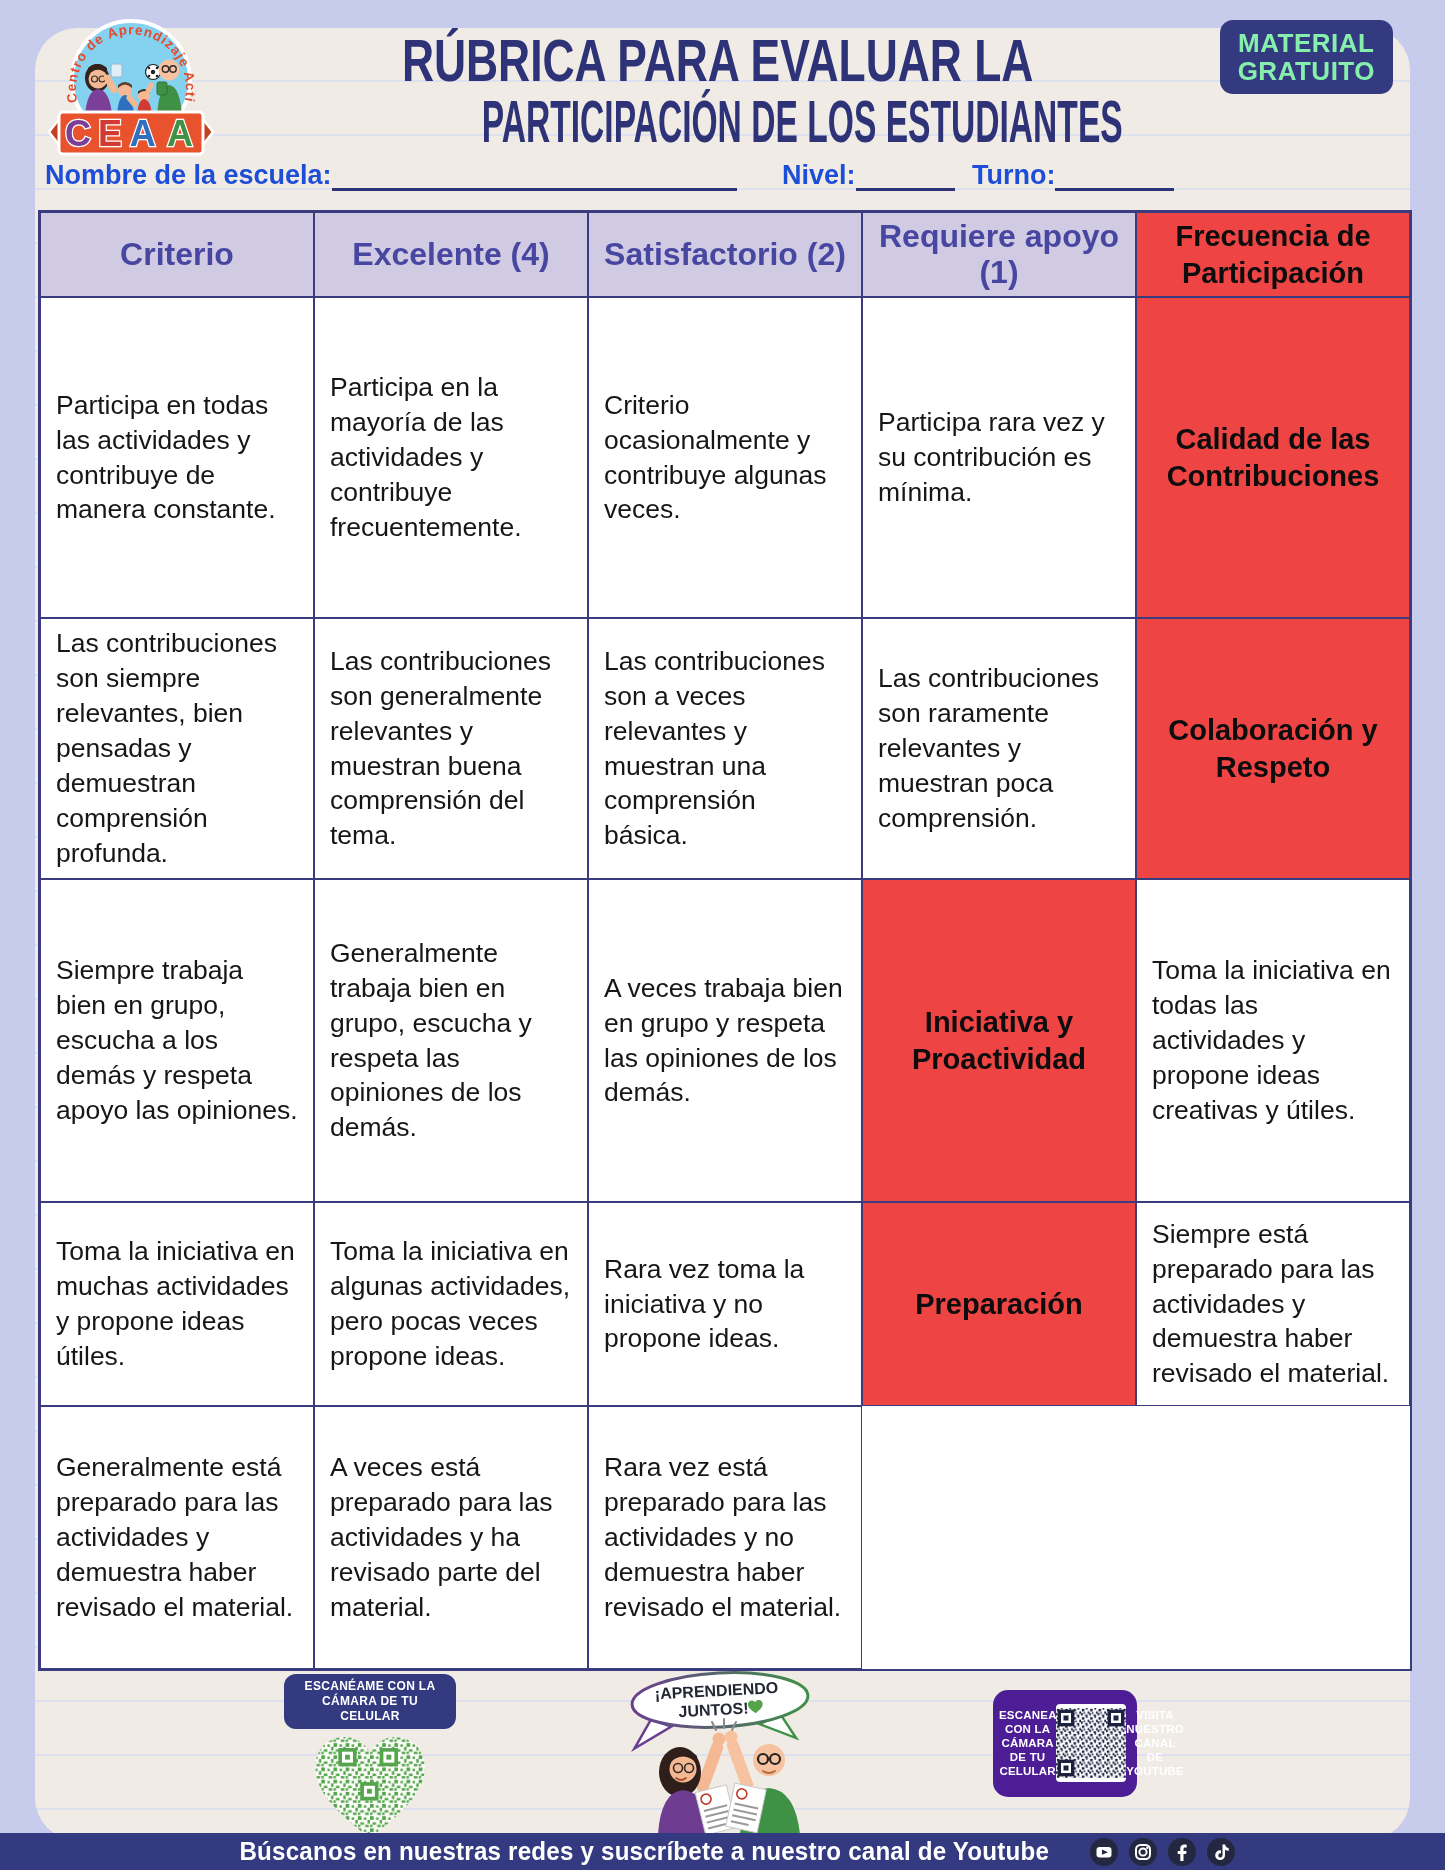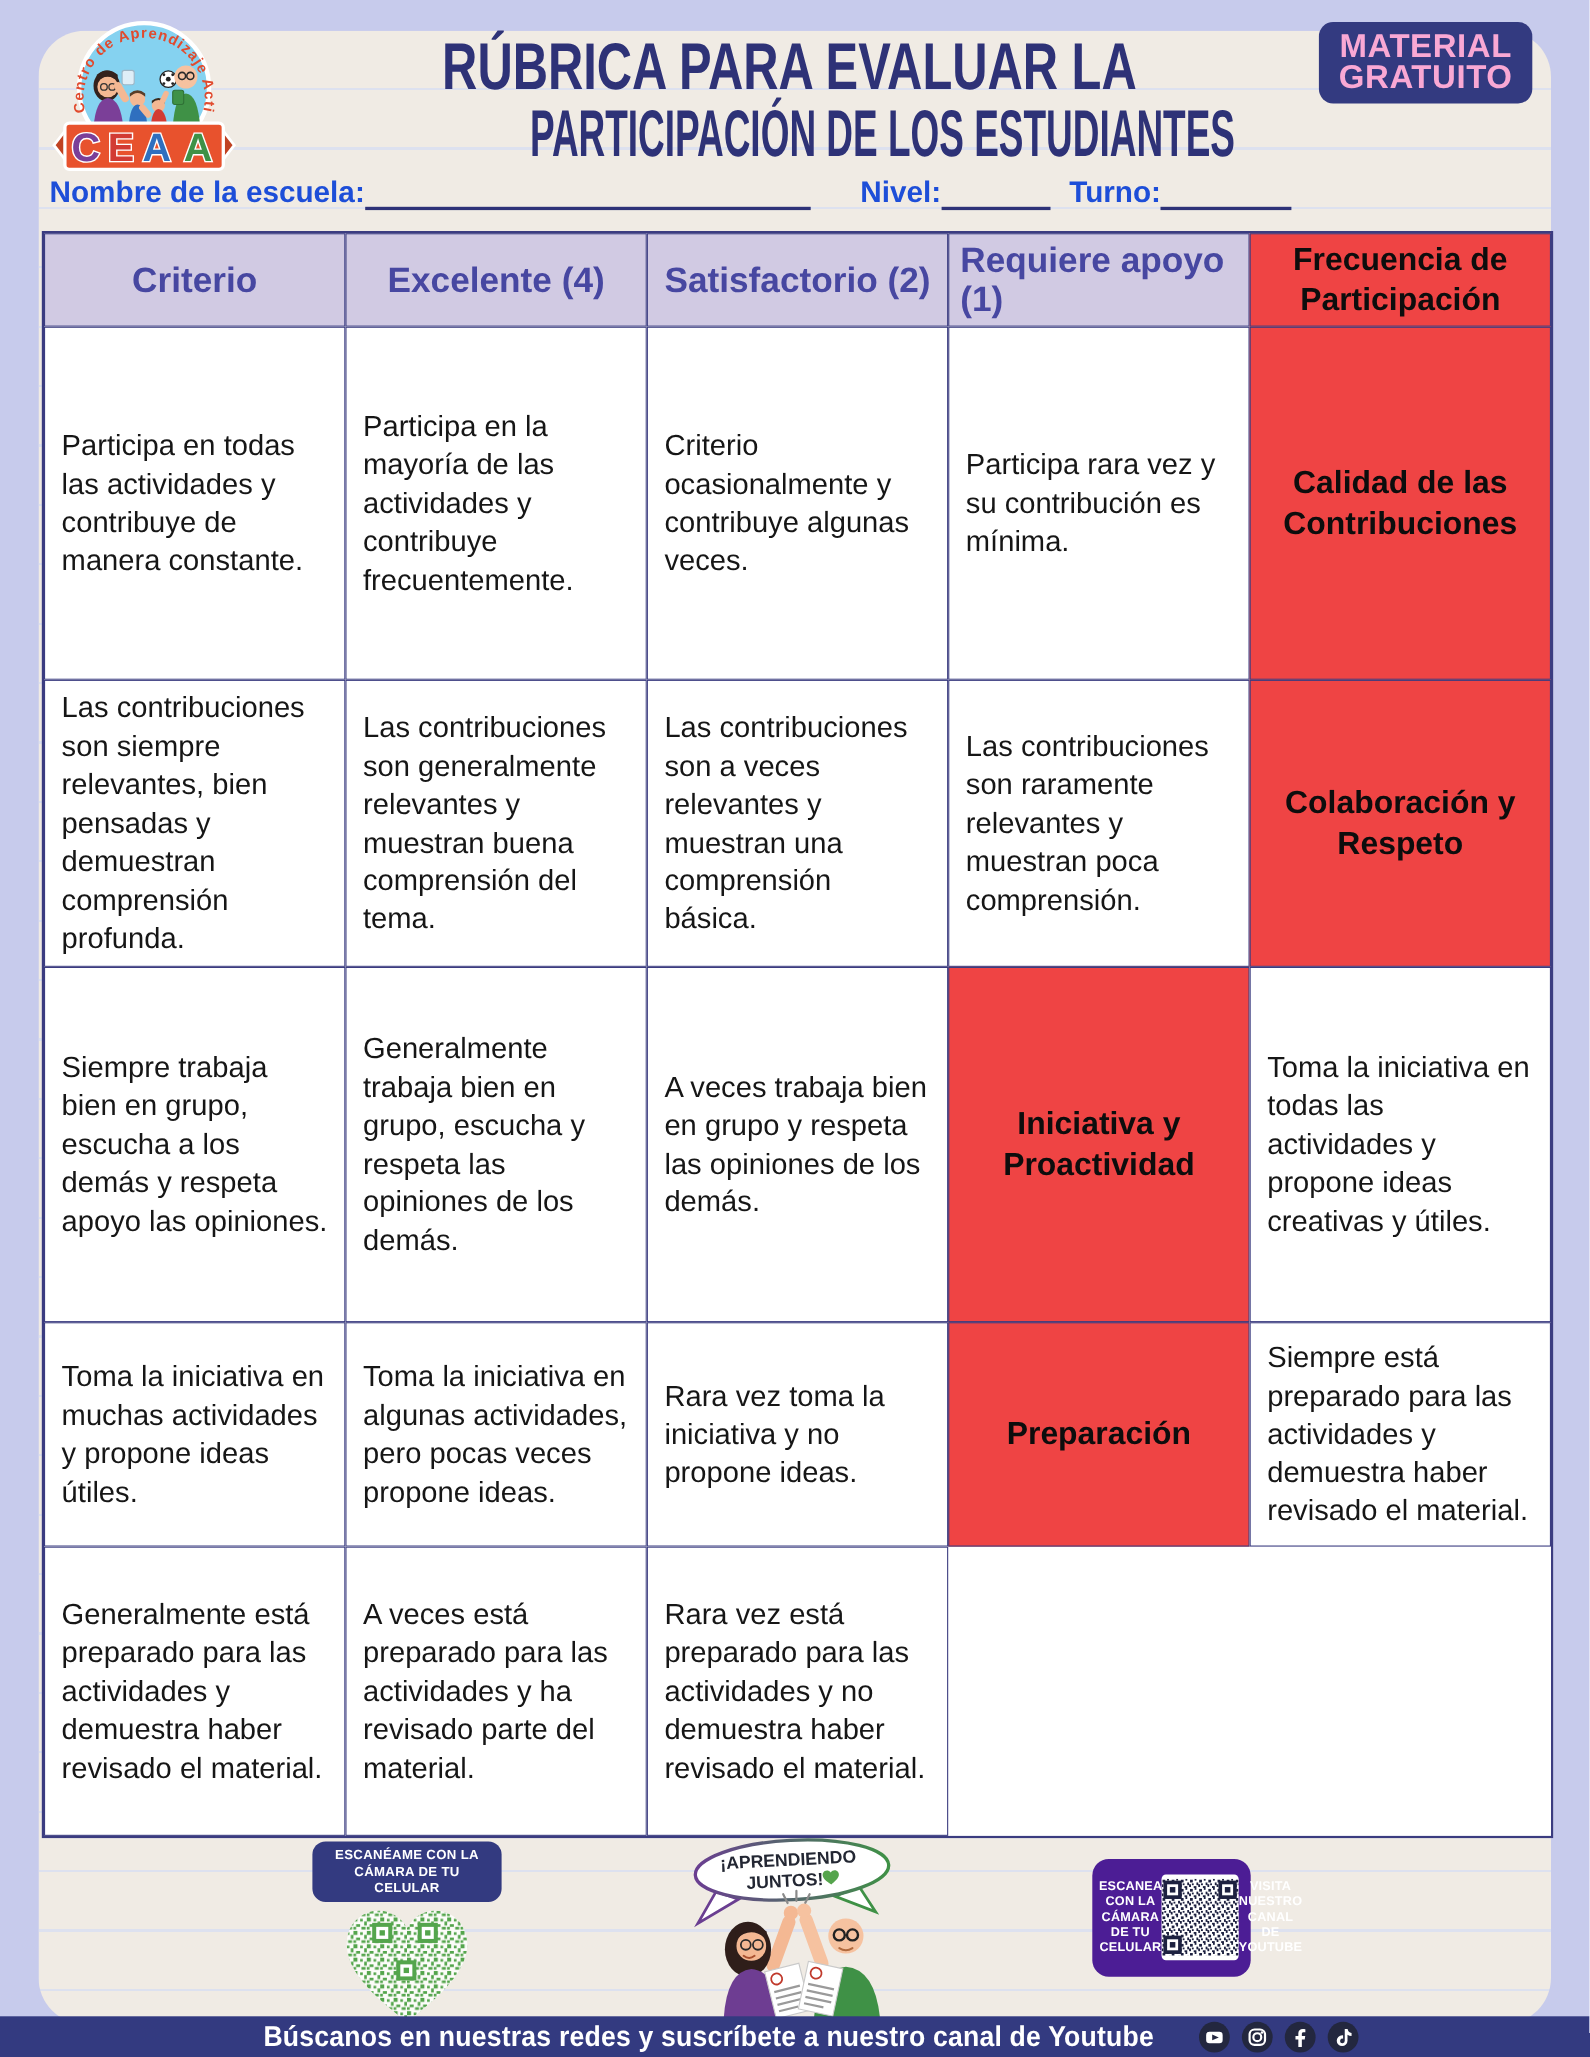--- a/index.html
+++ b/index.html
@@ -15,39 +15,39 @@
     background-image:repeating-linear-gradient(to bottom, rgba(0,0,0,0) 0 52px, #dde1ef 52px 54px);
   }
   
   .logo { position:absolute; left:45px; top:16px; width:172px; height:148px; }
   .titlewrap { position:absolute; left:230px; right:240px; top:30px; text-align:center; color:#2e3277; }
   .titleline { display:block; font-weight:800; font-size:60px; line-height:61px; white-space:nowrap; }
   .titleline > span { display:inline-block; transform-origin:50% 50%; }
   .t1 > span { transform:scaleX(.74); }
   .t2 > span { transform:scaleX(.56); }
   .free-badge {
-    position:absolute; right:52px; top:20px; background:#333a80; color:#f9a8d4;
+    position:absolute; right:52px; top:20px; background:#333a80; color:#86efac;
     border-radius:13px; padding:9px 18px; text-align:center;
-    font-weight:800; font-size:30px; line-height:28px; letter-spacing:.5px;
+    font-weight:800; font-size:26px; line-height:28px; letter-spacing:.5px;
   }
   
   .formgroup { position:absolute; display:flex; align-items:flex-end; color:#1d4ed8; }
   .formgroup .lbl { font-weight:800; font-size:27px; white-space:nowrap; }
   .formgroup .fill { flex:1; border-bottom:3px solid #2e3277; height:30px; }
   
   .tbl {
     position:absolute; left:38px; top:210px; width:1374px;
     display:grid; grid-template-columns:repeat(5,1fr);
     grid-template-rows:85px 321px 261px 323px 204px 263px;
     border:2px solid #3b3c80; background:#fff;
   }
   .tbl > div { border:1.5px solid #3b3c80; }
   .th {
     background:#d1cae3; color:#4747a1; font-weight:800; font-size:32px; line-height:1.12;
-    display:flex; align-items:center; justify-content:center; padding:4px 10px;
+    display:flex; align-items:center; justify-content:center; text-align:center; padding:4px 10px;
   }
   .crit {
     background:#ef4444; color:#0d0d0d; font-weight:800; font-size:29px; line-height:1.25;
     display:flex; align-items:center; justify-content:center; text-align:center; padding:0 14px;
   }
   .cell {
     background:#fff; color:#161616; font-size:26.5px; line-height:1.32;
     display:flex; align-items:center; text-align:left; padding:6px 15px;
   }
   

